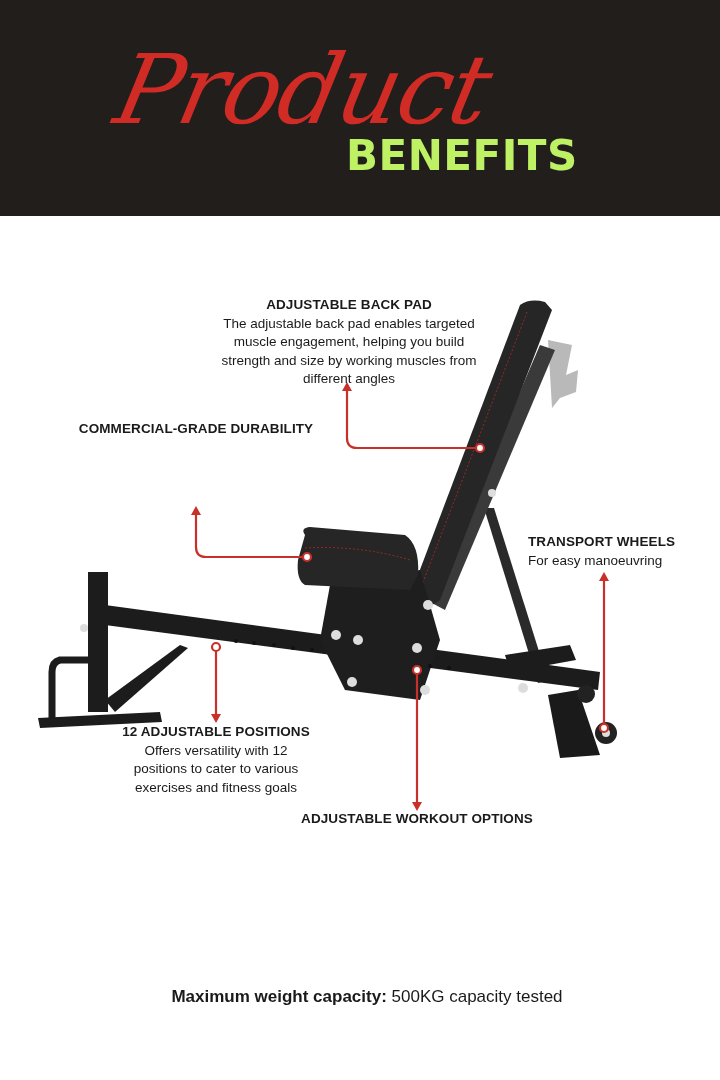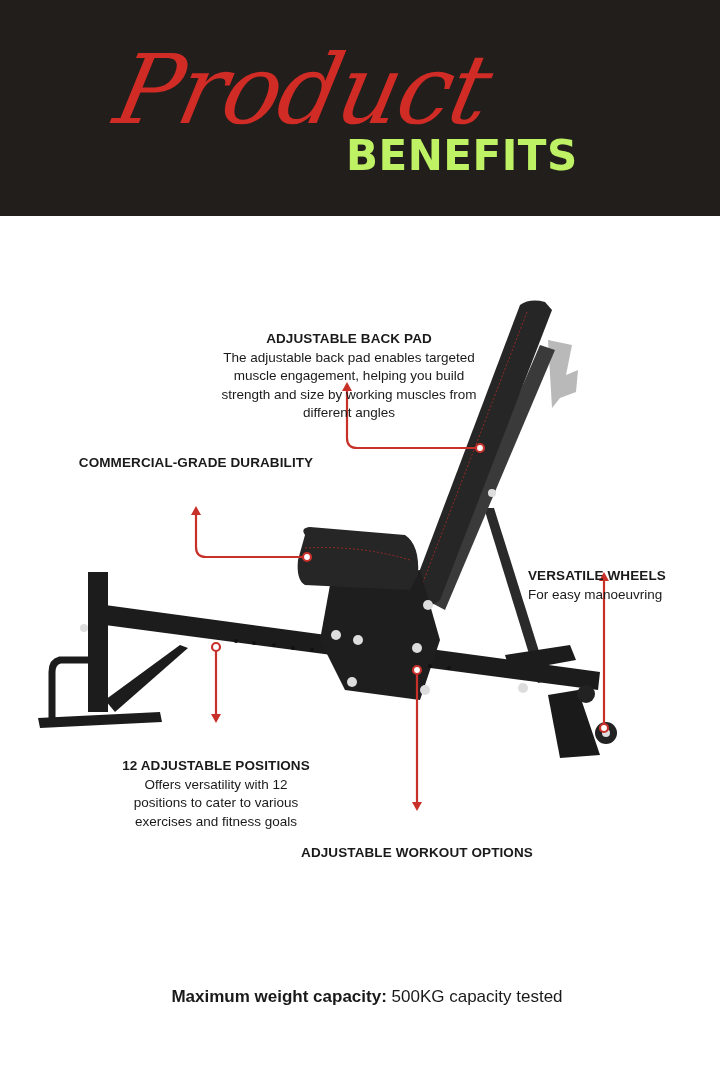--- a/index.html
+++ b/index.html
@@ -1,20 +1,20 @@
 <!DOCTYPE html>
 <html><head>
 <meta charset="utf-8">
 <style>
   html, body { margin: 0; padding: 0; }
   body { width: 720px; height: 1080px; background: #ffffff; position: relative; overflow: hidden; font-family: "Liberation Sans", "DejaVu Sans", sans-serif; color: #111; }
   .header { position: absolute; left: 0; top: 0; width: 720px; height: 216px; background: #211e1b; }
   .script-title { position: absolute; left: 118px; top: 42px; font-family: "DejaVu Serif", serif; font-style: italic; font-size: 96px; color: #d02b25; letter-spacing: -2px; transform: skewX(-12deg); line-height: 1; }
   .bold-title { position: absolute; left: 346px; top: 135px; font-family: "DejaVu Sans", sans-serif; font-weight: bold; font-size: 42px; color: #bef264; letter-spacing: 0.5px; line-height: 1; }
-  .callout { position: absolute; text-align: center; font-size: 13.5px; line-height: 18.5px; color: #1a1a1a; margin-top: 34px; }
+  .callout { position: absolute; text-align: center; font-size: 13.5px; line-height: 18.5px; color: #1a1a1a; }
   .callout .title { font-weight: bold; font-size: 13.5px; letter-spacing: 0.1px; }
   .c-back { left: 218px; top: 296px; width: 262px; }
   .c-dur { left: 76px; top: 420px; width: 240px; }
   .c-wheels { left: 528px; top: 533px; width: 155px; text-align: left; }
   .c-pos { left: 116px; top: 723px; width: 200px; }
   .c-vers { left: 222px; top: 810px; width: 390px; }
   .footer { position: absolute; left: 0; top: 987px; width: 720px; text-align: center; font-size: 17px; color: #1a1a1a; margin-left: 7px; }
   .footer .label { font-weight: bold; }
   svg.bench { position: absolute; left: 0; top: 0; }
 </style>
@@ -107,21 +107,21 @@
 <div class="callout c-back">
   <div class="title">ADJUSTABLE BACK PAD</div>
   <div>The adjustable back pad enables targeted muscle engagement, helping you build strength and size by working muscles from different angles</div>
 </div>
 
 <div class="callout c-dur">
   <div class="title">COMMERCIAL-GRADE DURABILITY</div>
 </div>
 
 <div class="callout c-wheels">
-  <div class="title">VERSATILE WHEELS</div>
+  <div class="title">TRANSPORT WHEELS</div>
   <div>For easy manoeuvring</div>
 </div>
 
 <div class="callout c-pos">
   <div class="title">12 ADJUSTABLE POSITIONS</div>
   <div>Offers versatility with 12 positions to cater to various exercises and fitness goals</div>
 </div>
 
 <div class="callout c-vers">
   <div class="title">ADJUSTABLE WORKOUT OPTIONS</div>

